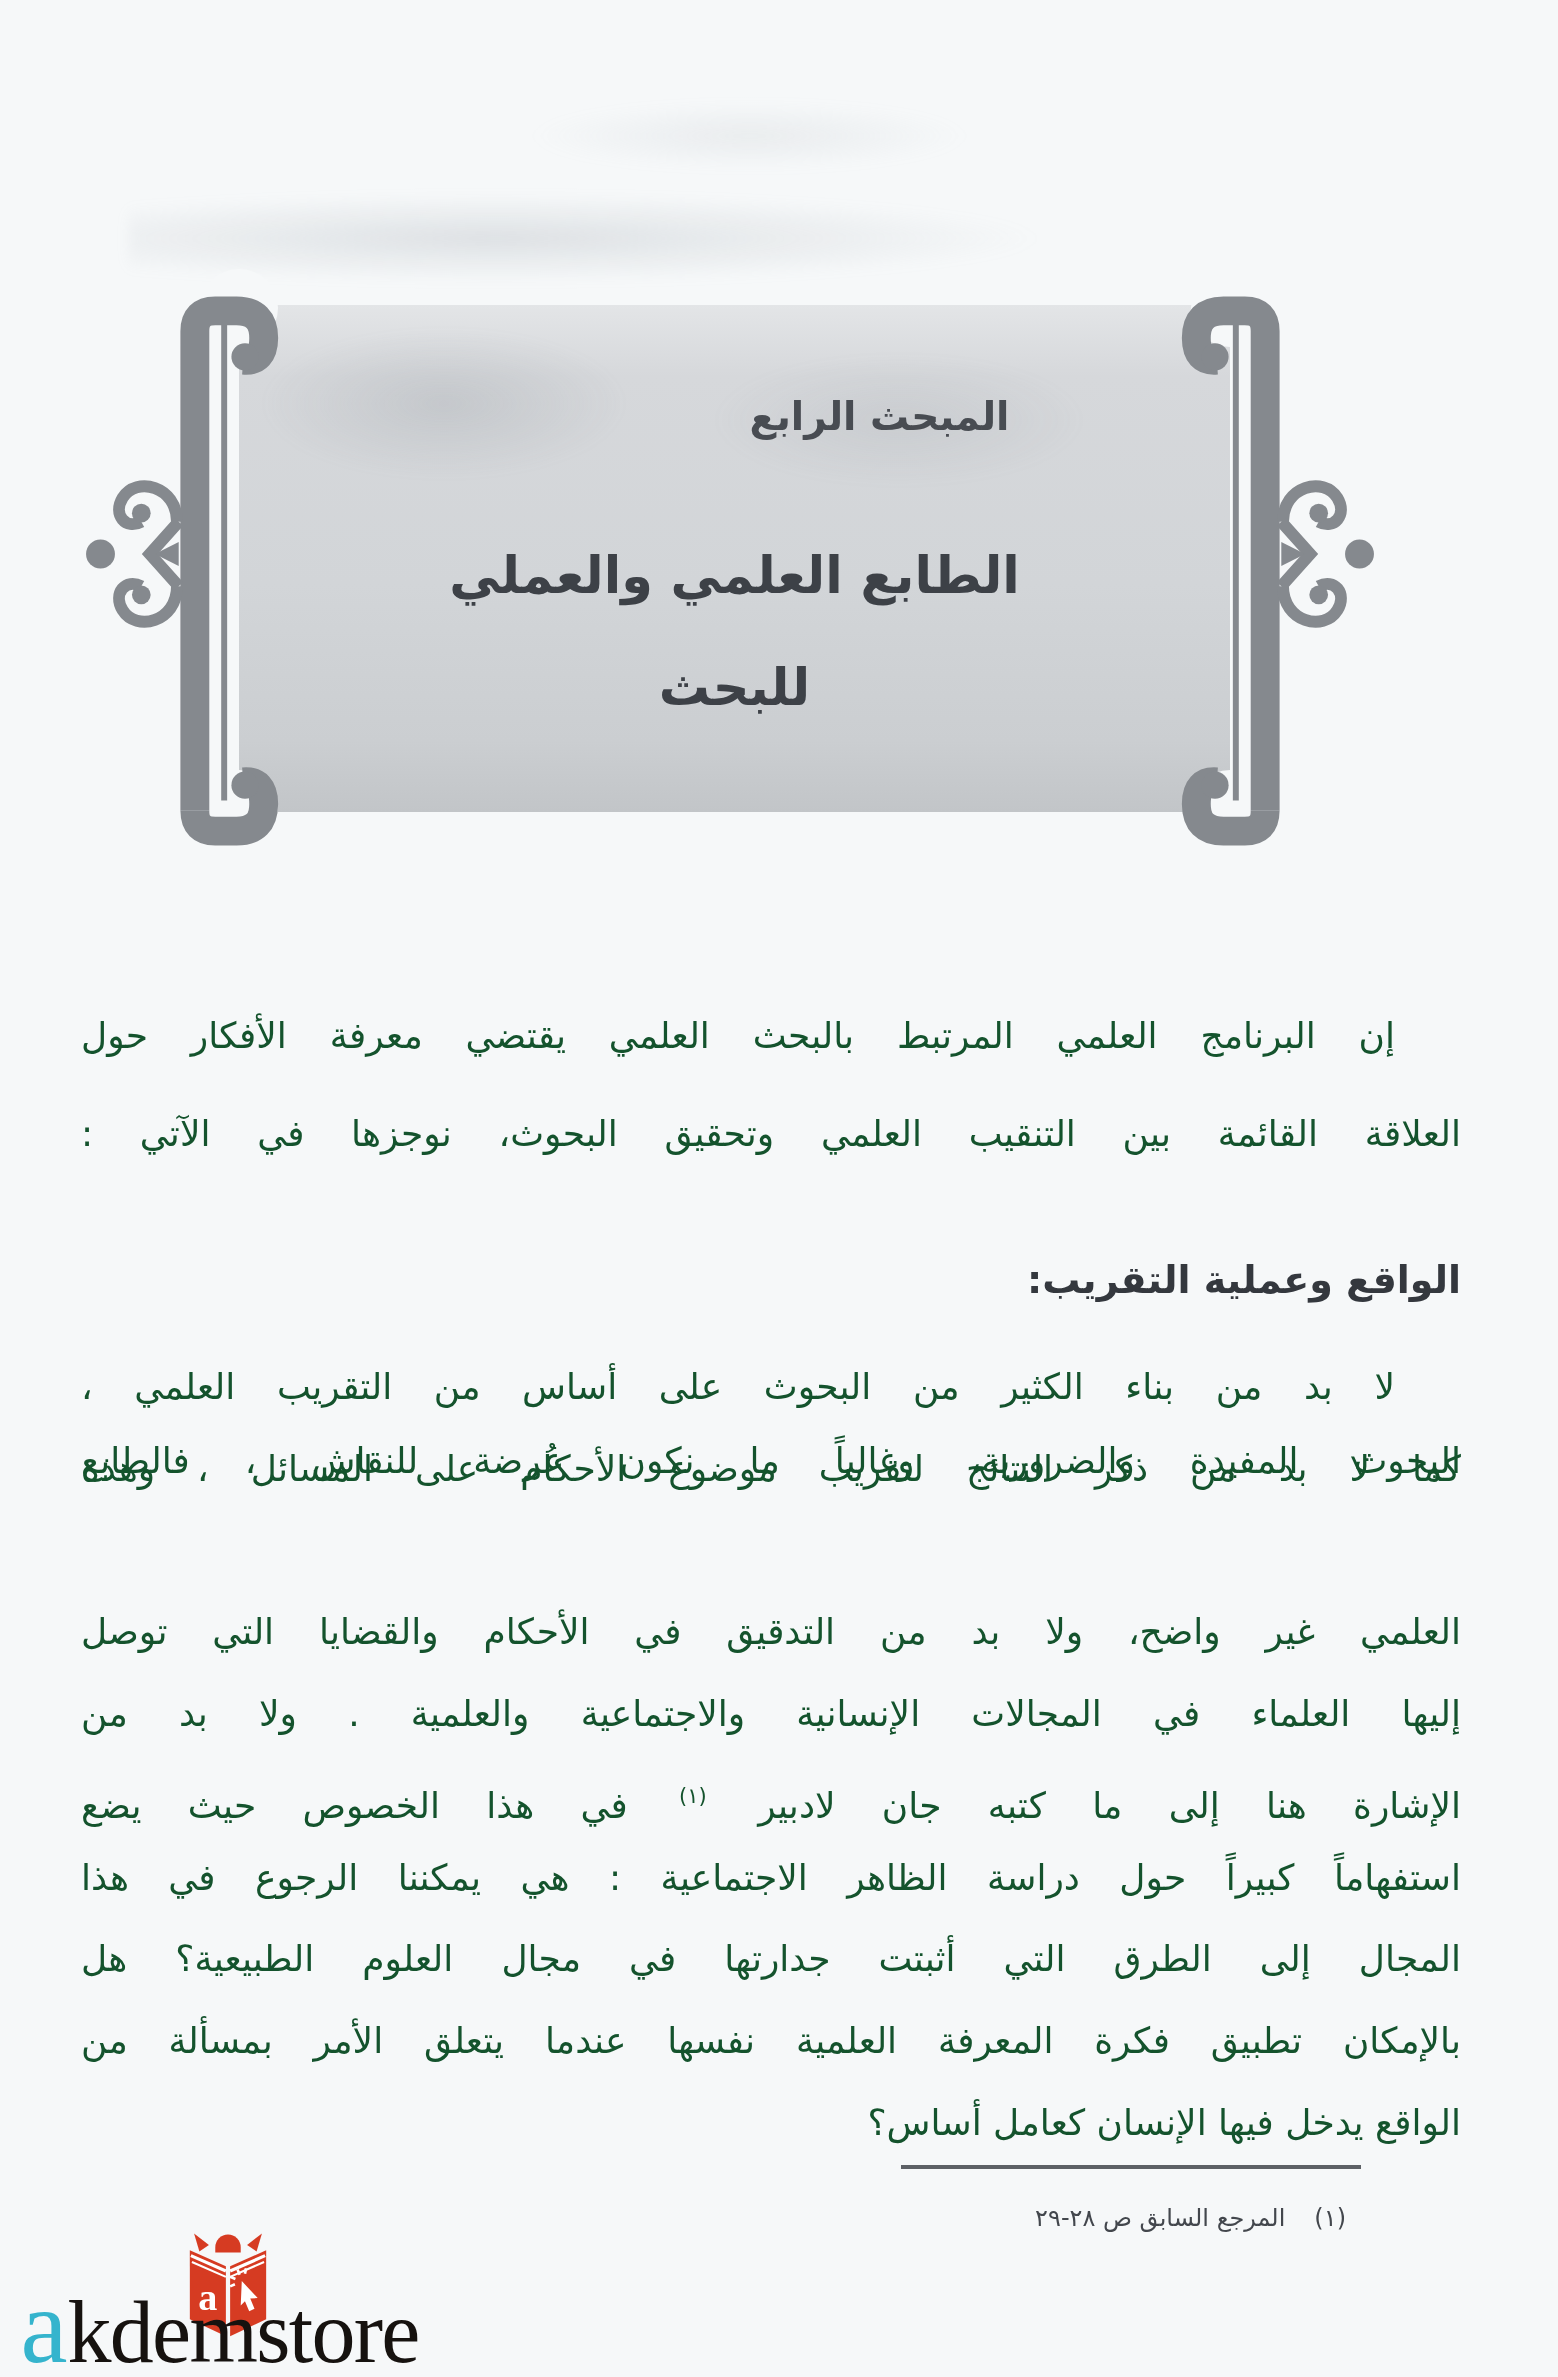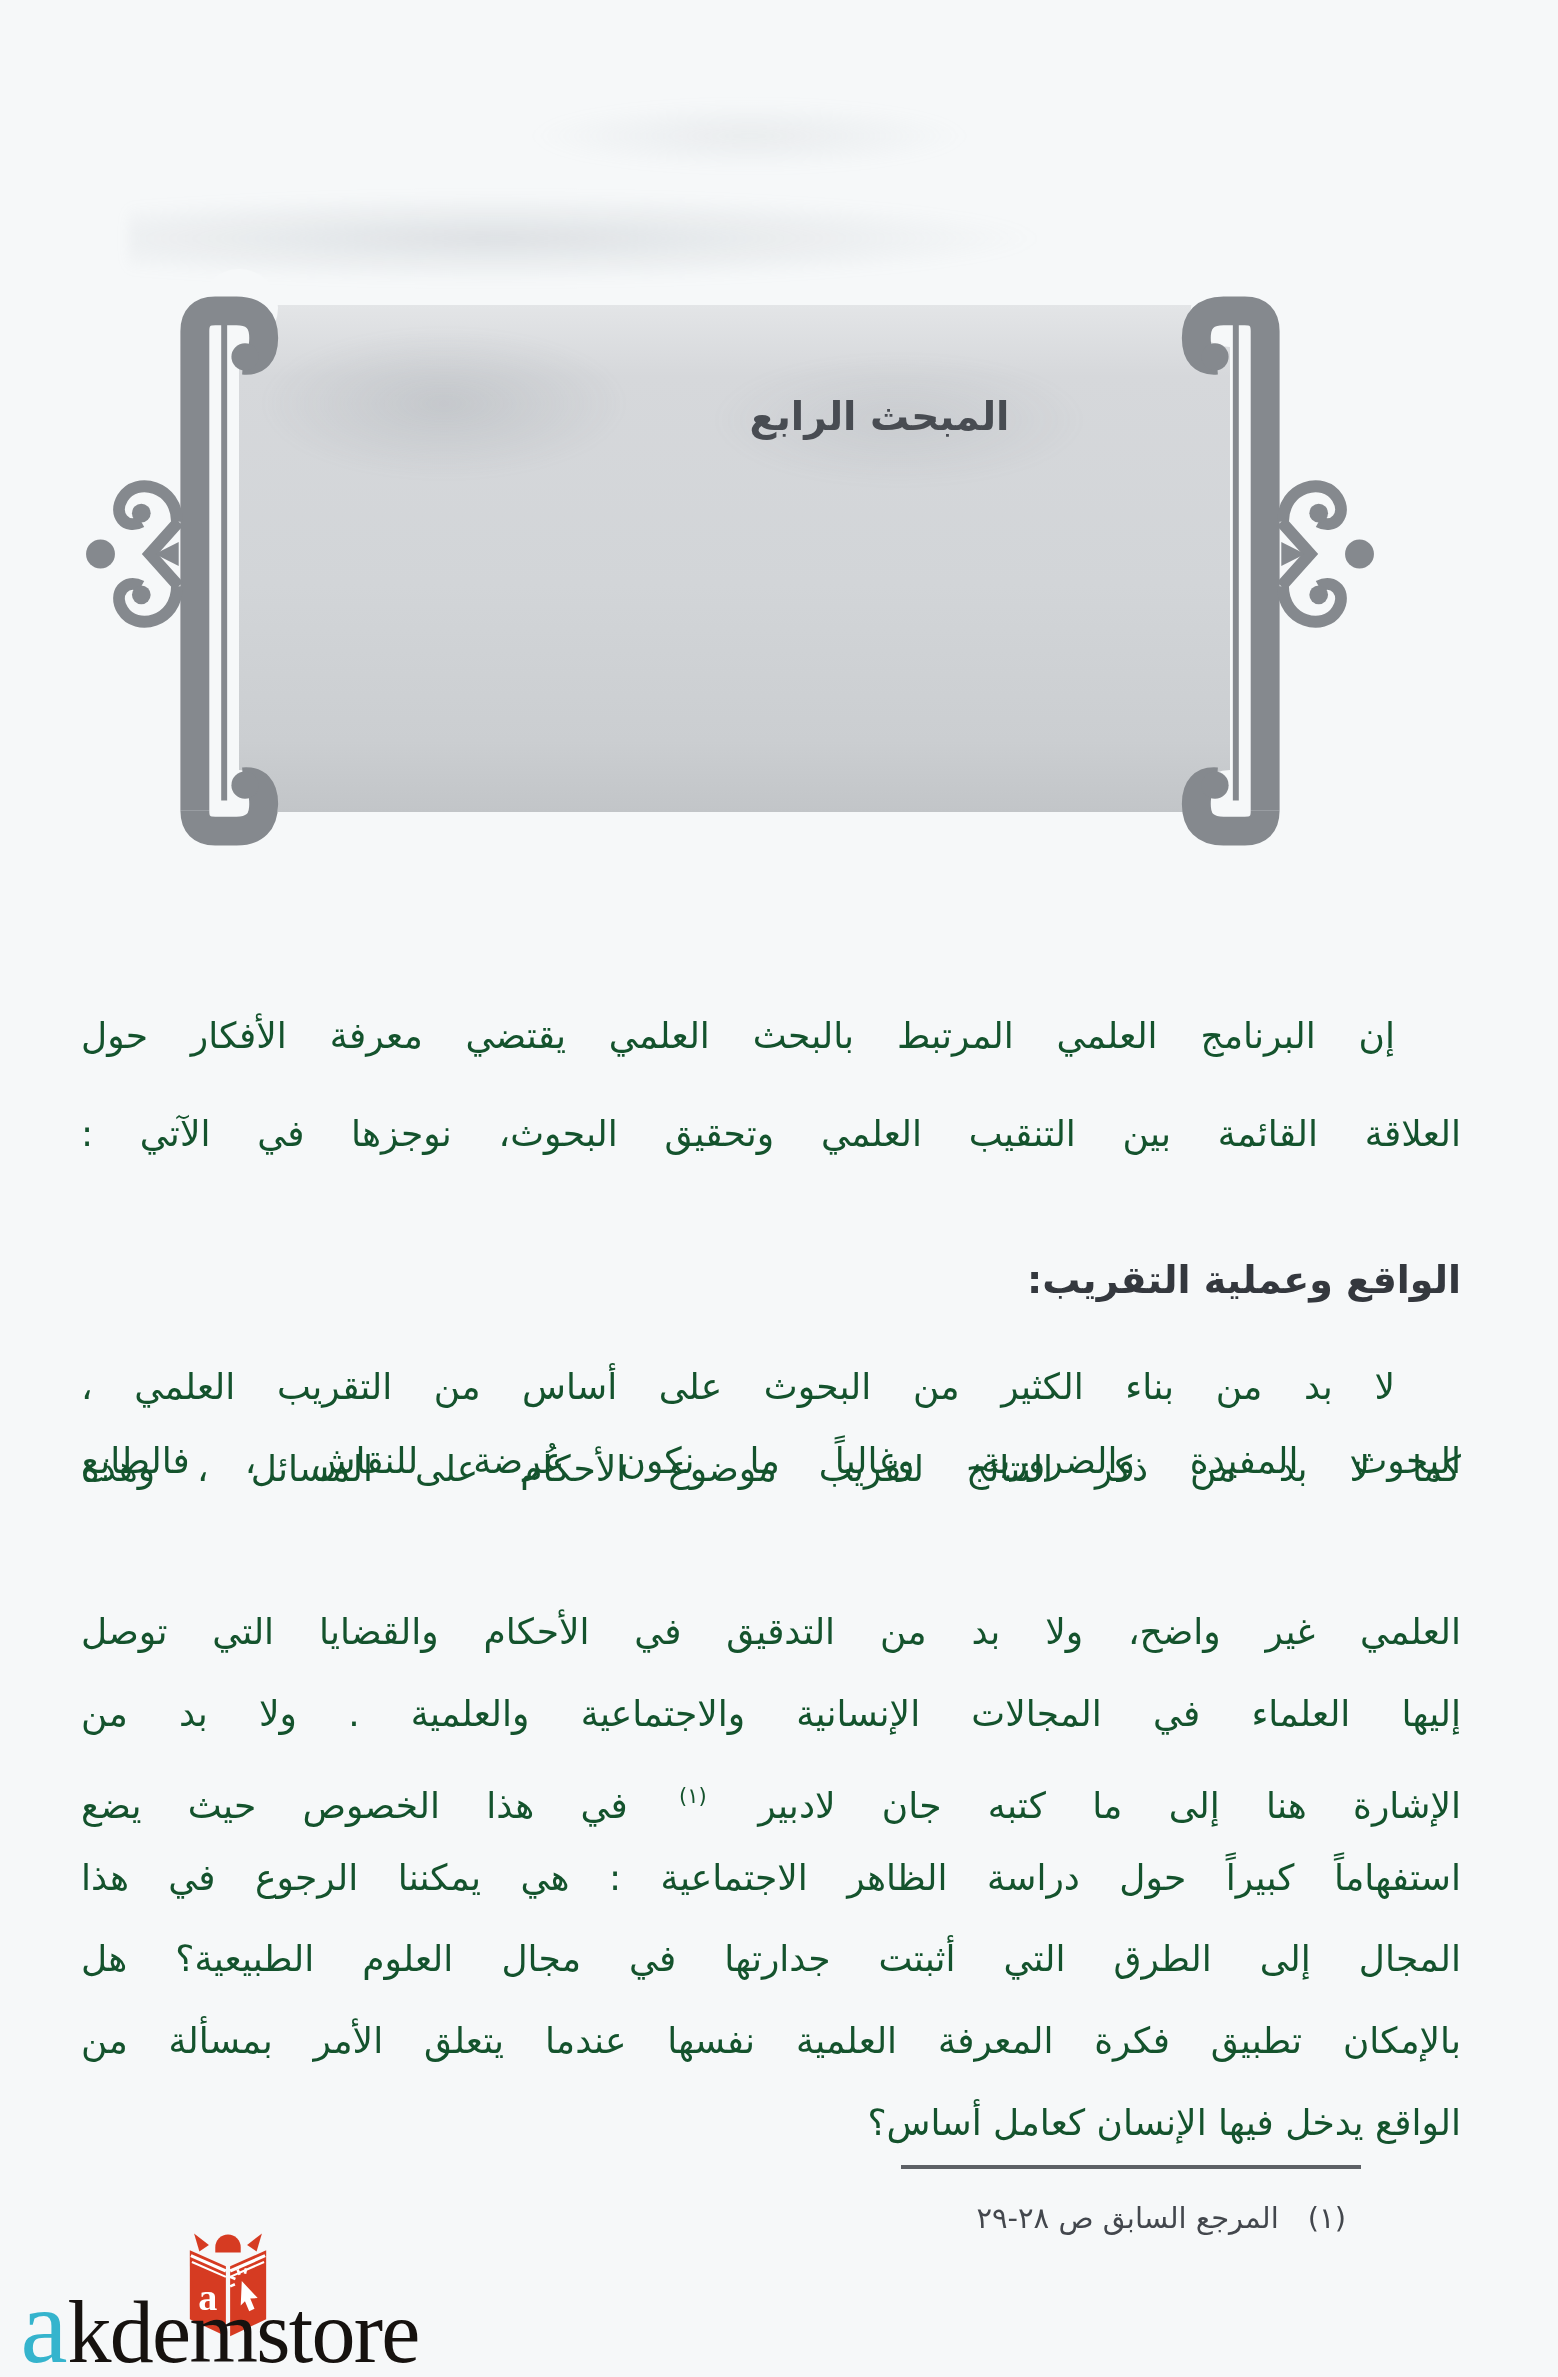--- a/index.html
+++ b/index.html
@@ -39,21 +39,21 @@
   .bline.lastline{text-align-last:right;}
   #section-heading{
     position:absolute;left:81px;width:1380px;top:1244px;height:72px;line-height:72px;
     direction:rtl;text-align:right;font-size:38px;font-weight:bold;color:#34383e;
   }
   .fn-marker-sup{font-size:21px;vertical-align:15.3px;margin:0 5.1px;}
   
   #separator{position:absolute;left:901px;top:2165px;width:460px;height:4.3px;background:#5d6166;}
   #footnote{
     position:absolute;right:213px;top:2188px;direction:rtl;
-    font-size:29px;color:#43474d;line-height:61px;white-space:nowrap;
+    font-size:24px;color:#43474d;line-height:61px;white-space:nowrap;
   }
   #footnote .fn-marker{margin-left:29px;}
   
   #logo-book{left:175px;top:2208px;width:106px;height:143px;}
   #wordmark{
     left:20.4px;top:2280px;width:511px;height:102px;
     font-family:"Liberation Serif","DejaVu Serif",serif;
     white-space:nowrap;
   }
   #wordmark .wm-a{font-size:106px;line-height:94px;font-weight:normal;}
@@ -68,20 +68,24 @@
 <div id="panel" class="abs">
   <div class="notch" style="left:-39px;top:-36px;"></div>
   <div class="notch" style="right:-39px;top:-36px;"></div>
   <div class="notch" style="left:-39px;bottom:-36px;"></div>
   <div class="notch" style="right:-39px;bottom:-36px;"></div>
 
   <div class="smudge" style="left:25.6px;top:25.6px;width:358px;height:145px;background:radial-gradient(ellipse,rgba(120,128,136,.18),rgba(120,128,136,0) 72%);"></div>
   <div class="smudge" style="left:477px;top:51px;width:366px;height:128px;background:radial-gradient(ellipse,rgba(120,128,136,.12),rgba(120,128,136,0) 72%);"></div>
 
   <div id="chapter-label" class="abs">المبحث الرابع</div>
+  <div id="main-title" class="abs">
+    <div>الطابع العلمي والعملي</div>
+    <div>للبحث</div>
+  </div>
 </div>
 
 <svg class="bracket" style="left:75px;" viewBox="0 0 260 660">
   <g fill="none" stroke="#85898e" stroke-width="34">
     <path d="M141,612 L141,48 Q141,24 165,24 L190,24 Q222,24 222,56 Q222,84 198,82"></path>
     <path d="M141,612 Q141,636 165,636 L190,636 Q222,636 222,604 Q222,576 198,578"></path>
   </g>
   <circle cx="200" cy="78" r="16" fill="#85898e"></circle>
   <circle cx="200" cy="582" r="16" fill="#85898e"></circle>
   <rect x="172" y="40" width="7" height="560" fill="#85898e"></rect>

